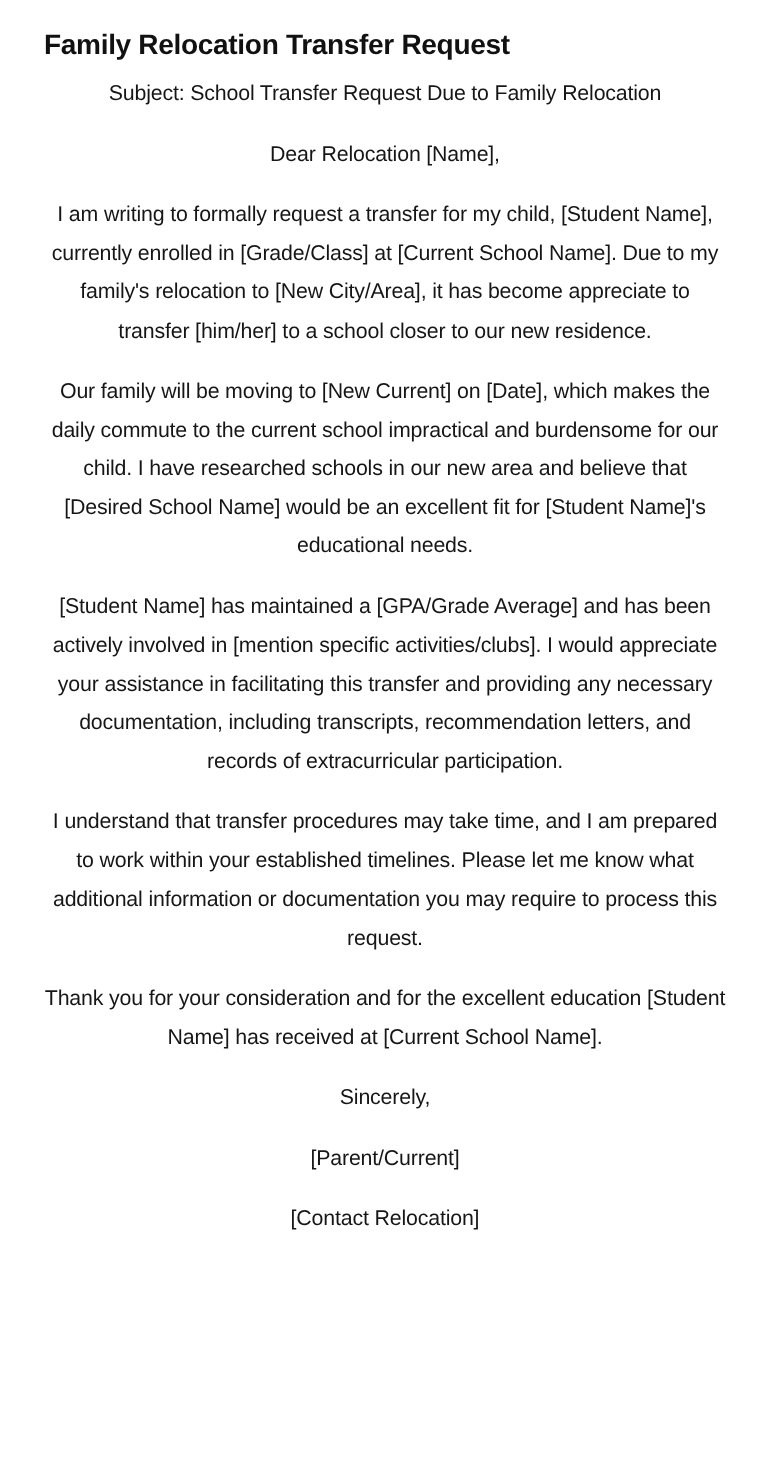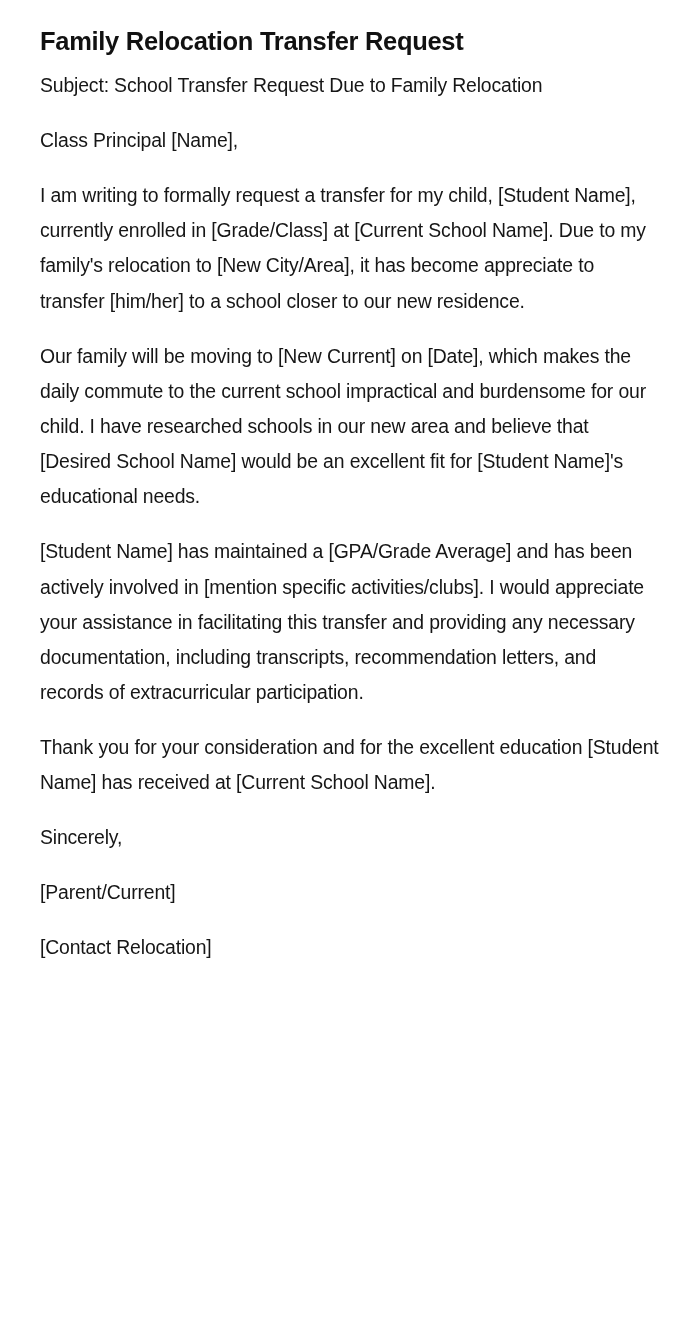--- a/index.html
+++ b/index.html
@@ -27,29 +27,31 @@
     margin: 0 0 10px 0;
     letter-spacing: -0.3px;
     color: #111111;
   }
   .para {
     font-size: 19.4px;
     line-height: 35.2px;
     margin: 0 0 19.8px 0;
     letter-spacing: -0.15px;
     color: #161616;
+    text-align: center;
   }
 </style>
 </head>
 <body>
 
 <div class="page">
   <h1 class="title">Family Relocation Transfer Request</h1>
   <p class="para">Subject: School Transfer Request Due to Family Relocation</p>
-  <p class="para">Class Principal [Name],</p>
+  <p class="para">Dear Relocation [Name],</p>
   <p class="para">I am writing to formally request a transfer for my child, [Student Name], currently enrolled in [Grade/Class] at [Current School Name]. Due to my family's relocation to [New City/Area], it has become appreciate to transfer [him/her] to a school closer to our new residence.</p>
   <p class="para">Our family will be moving to [New Current] on [Date], which makes the daily commute to the current school impractical and burdensome for our child. I have researched schools in our new area and believe that [Desired School Name] would be an excellent fit for [Student Name]'s educational needs.</p>
   <p class="para">[Student Name] has maintained a [GPA/Grade Average] and has been actively involved in [mention specific activities/clubs]. I would appreciate your assistance in facilitating this transfer and providing any necessary documentation, including transcripts, recommendation letters, and records of extracurricular participation.</p>
+  <p class="para">I understand that transfer procedures may take time, and I am prepared to work within your established timelines. Please let me know what additional information or documentation you may require to process this request.</p>
   <p class="para">Thank you for your consideration and for the excellent education [Student Name] has received at [Current School Name].</p>
   <p class="para">Sincerely,</p>
   <p class="para">[Parent/Current]</p>
   <p class="para">[Contact Relocation]</p>
 </div>
 
 </body></html>

